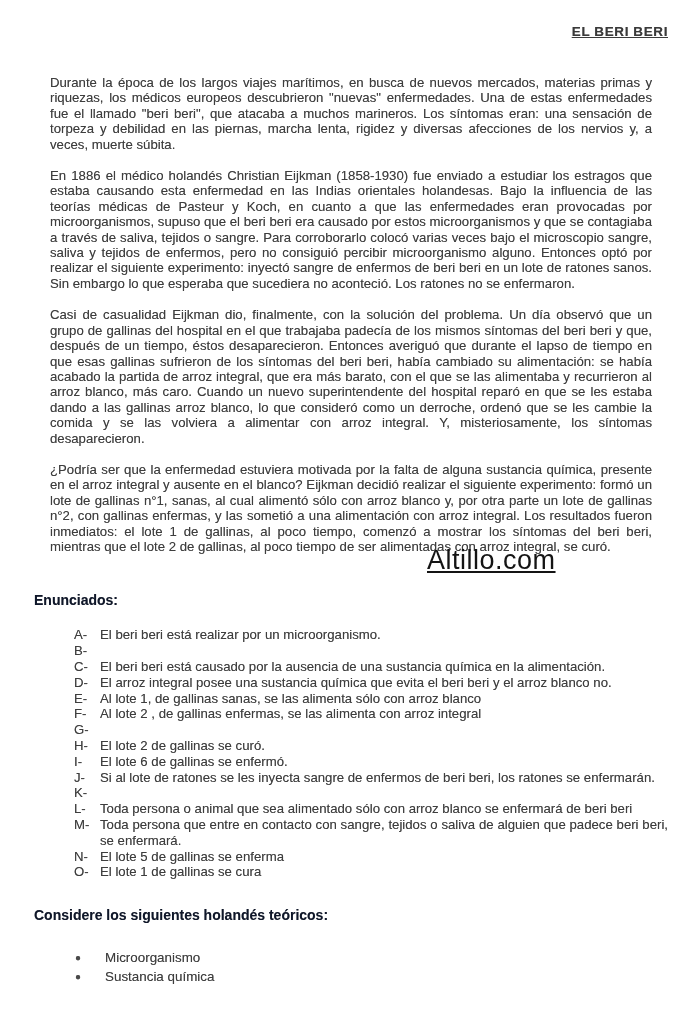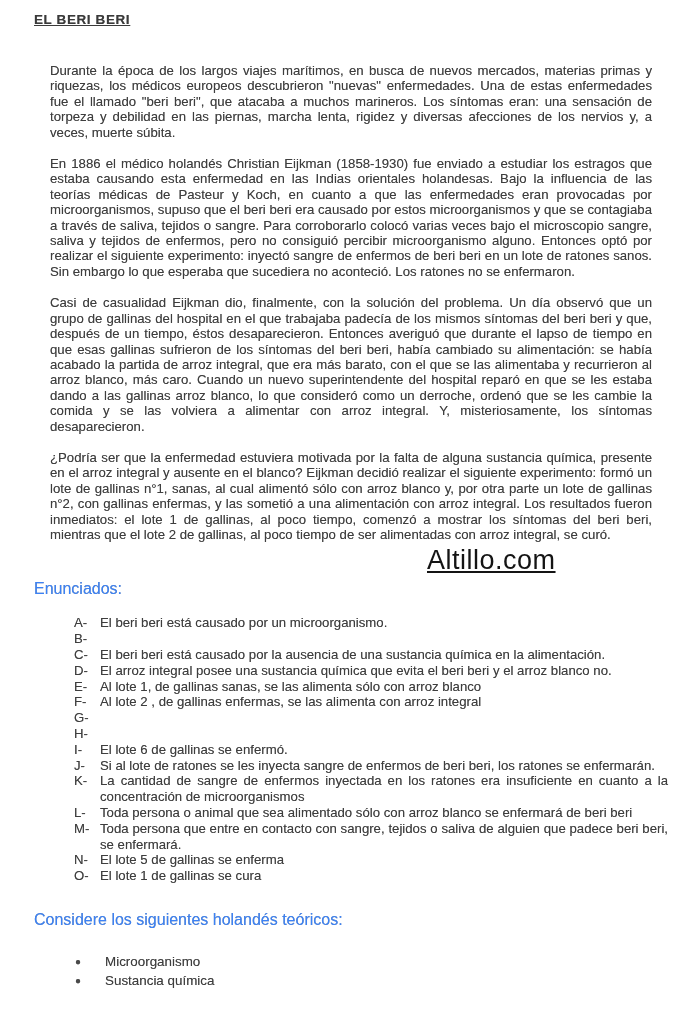--- a/index.html
+++ b/index.html
@@ -8,50 +8,50 @@
     width:700px; height:1014px;
     box-sizing:border-box;
     padding:8px 32px 0 34px;
     background:#ffffff;
     font-family:"Liberation Sans","DejaVu Sans",sans-serif;
     color:#3e3e3e;
     text-shadow:0 0 0.6px rgba(70,70,70,0.55);
     overflow:hidden;
   }
   .doc-title {
-    text-align:left;
+    text-align:right;
     font-weight:bold;
     font-size:13.5px;
     letter-spacing:0.6px;
     text-decoration:underline;
     color:#3a3a3a;
-    margin:4px 0 36px 0;
+    margin:16px 0 36px 0;
   }
   .para {
     font-size:13.2px;
     line-height:15.4px;
     text-align:justify;
     text-align-last:left;
     margin:16px;
   }
   .watermark {
     position:absolute;
     left:427px; top:545px;
     font-size:27px;
     line-height:30px;
     color:#141414;
     text-shadow:none;
     letter-spacing:0.5px;
     white-space:nowrap;
     text-decoration:underline;
   }
   .section-heading {
-    font-weight:normal;
-    font-size:16px;
-    color:#3b82f6;
+    font-weight:bold;
+    font-size:14px;
+    color:#0f172a;
     line-height:15px;
   }
   .h-enunciados { margin-top:39px; }
   .enum-list { margin-top:19px; }
   .enum-item { display:flex; font-size:13.2px; line-height:15.8px; }
   .enum-letter { flex:none; width:26px; margin-left:40px; }
   .enum-text { flex:1; text-align:justify; text-align-last:left; }
   .h-terms { margin-top:28px; }
   .bullet-list { margin-top:25px; }
   .bullet-row { display:flex; font-size:13.4px; line-height:19px; }
@@ -69,21 +69,21 @@
   <p class="para">Casi de casualidad Eijkman dio, finalmente, con la solución del problema. Un día observó que un grupo de gallinas del hospital en el que trabajaba padecía de los mismos síntomas del beri beri y que, después de un tiempo, éstos desaparecieron. Entonces averiguó que durante el lapso de tiempo en que esas gallinas sufrieron de los síntomas del beri beri, había cambiado su alimentación: se había acabado la partida de arroz integral, que era más barato, con el que se las alimentaba y recurrieron al arroz blanco, más caro. Cuando  un nuevo superintendente del hospital reparó en que se les estaba dando a las gallinas arroz blanco, lo que consideró como un derroche, ordenó que se les cambie la comida y se las volviera a alimentar con arroz integral. Y, misteriosamente, los síntomas desaparecieron.</p>
   <p class="para">¿Podría ser que la enfermedad estuviera motivada por la falta de alguna sustancia química, presente en el arroz integral y ausente en el blanco? Eijkman decidió realizar el siguiente experimento: formó un lote de gallinas n°1, sanas, al cual alimentó sólo con arroz blanco y, por otra parte un lote de gallinas n°2, con gallinas enfermas, y las sometió a una alimentación con arroz integral.  Los resultados fueron inmediatos: el lote 1 de gallinas, al poco tiempo, comenzó a mostrar los síntomas del beri beri, mientras que el lote 2 de gallinas, al poco tiempo de ser alimentadas con arroz integral, se curó.</p>
 
   <div class="watermark">Altillo.com</div>
 
   <div class="section-heading h-enunciados">Enunciados:</div>
 
   <div class="enum-list">
     <div class="enum-item">
       <span class="enum-letter">A-</span>
-      <span class="enum-text">El beri beri  está causado por un microorganismo.</span>
+      <span class="enum-text">El beri beri  está realizar por un microorganismo.</span>
     </div>
     <div class="enum-item">
       <span class="enum-letter">B-</span>
     </div>
     <div class="enum-item">
       <span class="enum-letter">C-</span>
       <span class="enum-text">El beri beri está causado por la ausencia de una sustancia química en la alimentación.</span>
     </div>
     <div class="enum-item">
       <span class="enum-letter">D-</span>
@@ -95,32 +95,32 @@
     </div>
     <div class="enum-item">
       <span class="enum-letter">F-</span>
       <span class="enum-text">Al lote 2 , de gallinas enfermas, se las alimenta con arroz integral</span>
     </div>
     <div class="enum-item">
       <span class="enum-letter">G-</span>
     </div>
     <div class="enum-item">
       <span class="enum-letter">H-</span>
+      <span class="enum-text">El lote 2 de gallinas se curó.</span>
     </div>
     <div class="enum-item">
       <span class="enum-letter">I-</span>
       <span class="enum-text">El lote 6 de gallinas se enfermó.</span>
     </div>
     <div class="enum-item">
       <span class="enum-letter">J-</span>
       <span class="enum-text">Si al lote de ratones se les inyecta sangre de enfermos de beri beri, los ratones se enfermarán.</span>
     </div>
     <div class="enum-item">
       <span class="enum-letter">K-</span>
-      <span class="enum-text">La cantidad de sangre de enfermos inyectada en los ratones era insuficiente en cuanto a la concentración de microorganismos</span>
     </div>
     <div class="enum-item">
       <span class="enum-letter">L-</span>
       <span class="enum-text">Toda persona o animal que sea alimentado sólo con arroz blanco se enfermará de beri beri</span>
     </div>
     <div class="enum-item">
       <span class="enum-letter">M-</span>
       <span class="enum-text">Toda persona que entre en contacto con sangre, tejidos o saliva de alguien que padece beri beri, se enfermará.</span>
     </div>
     <div class="enum-item">

